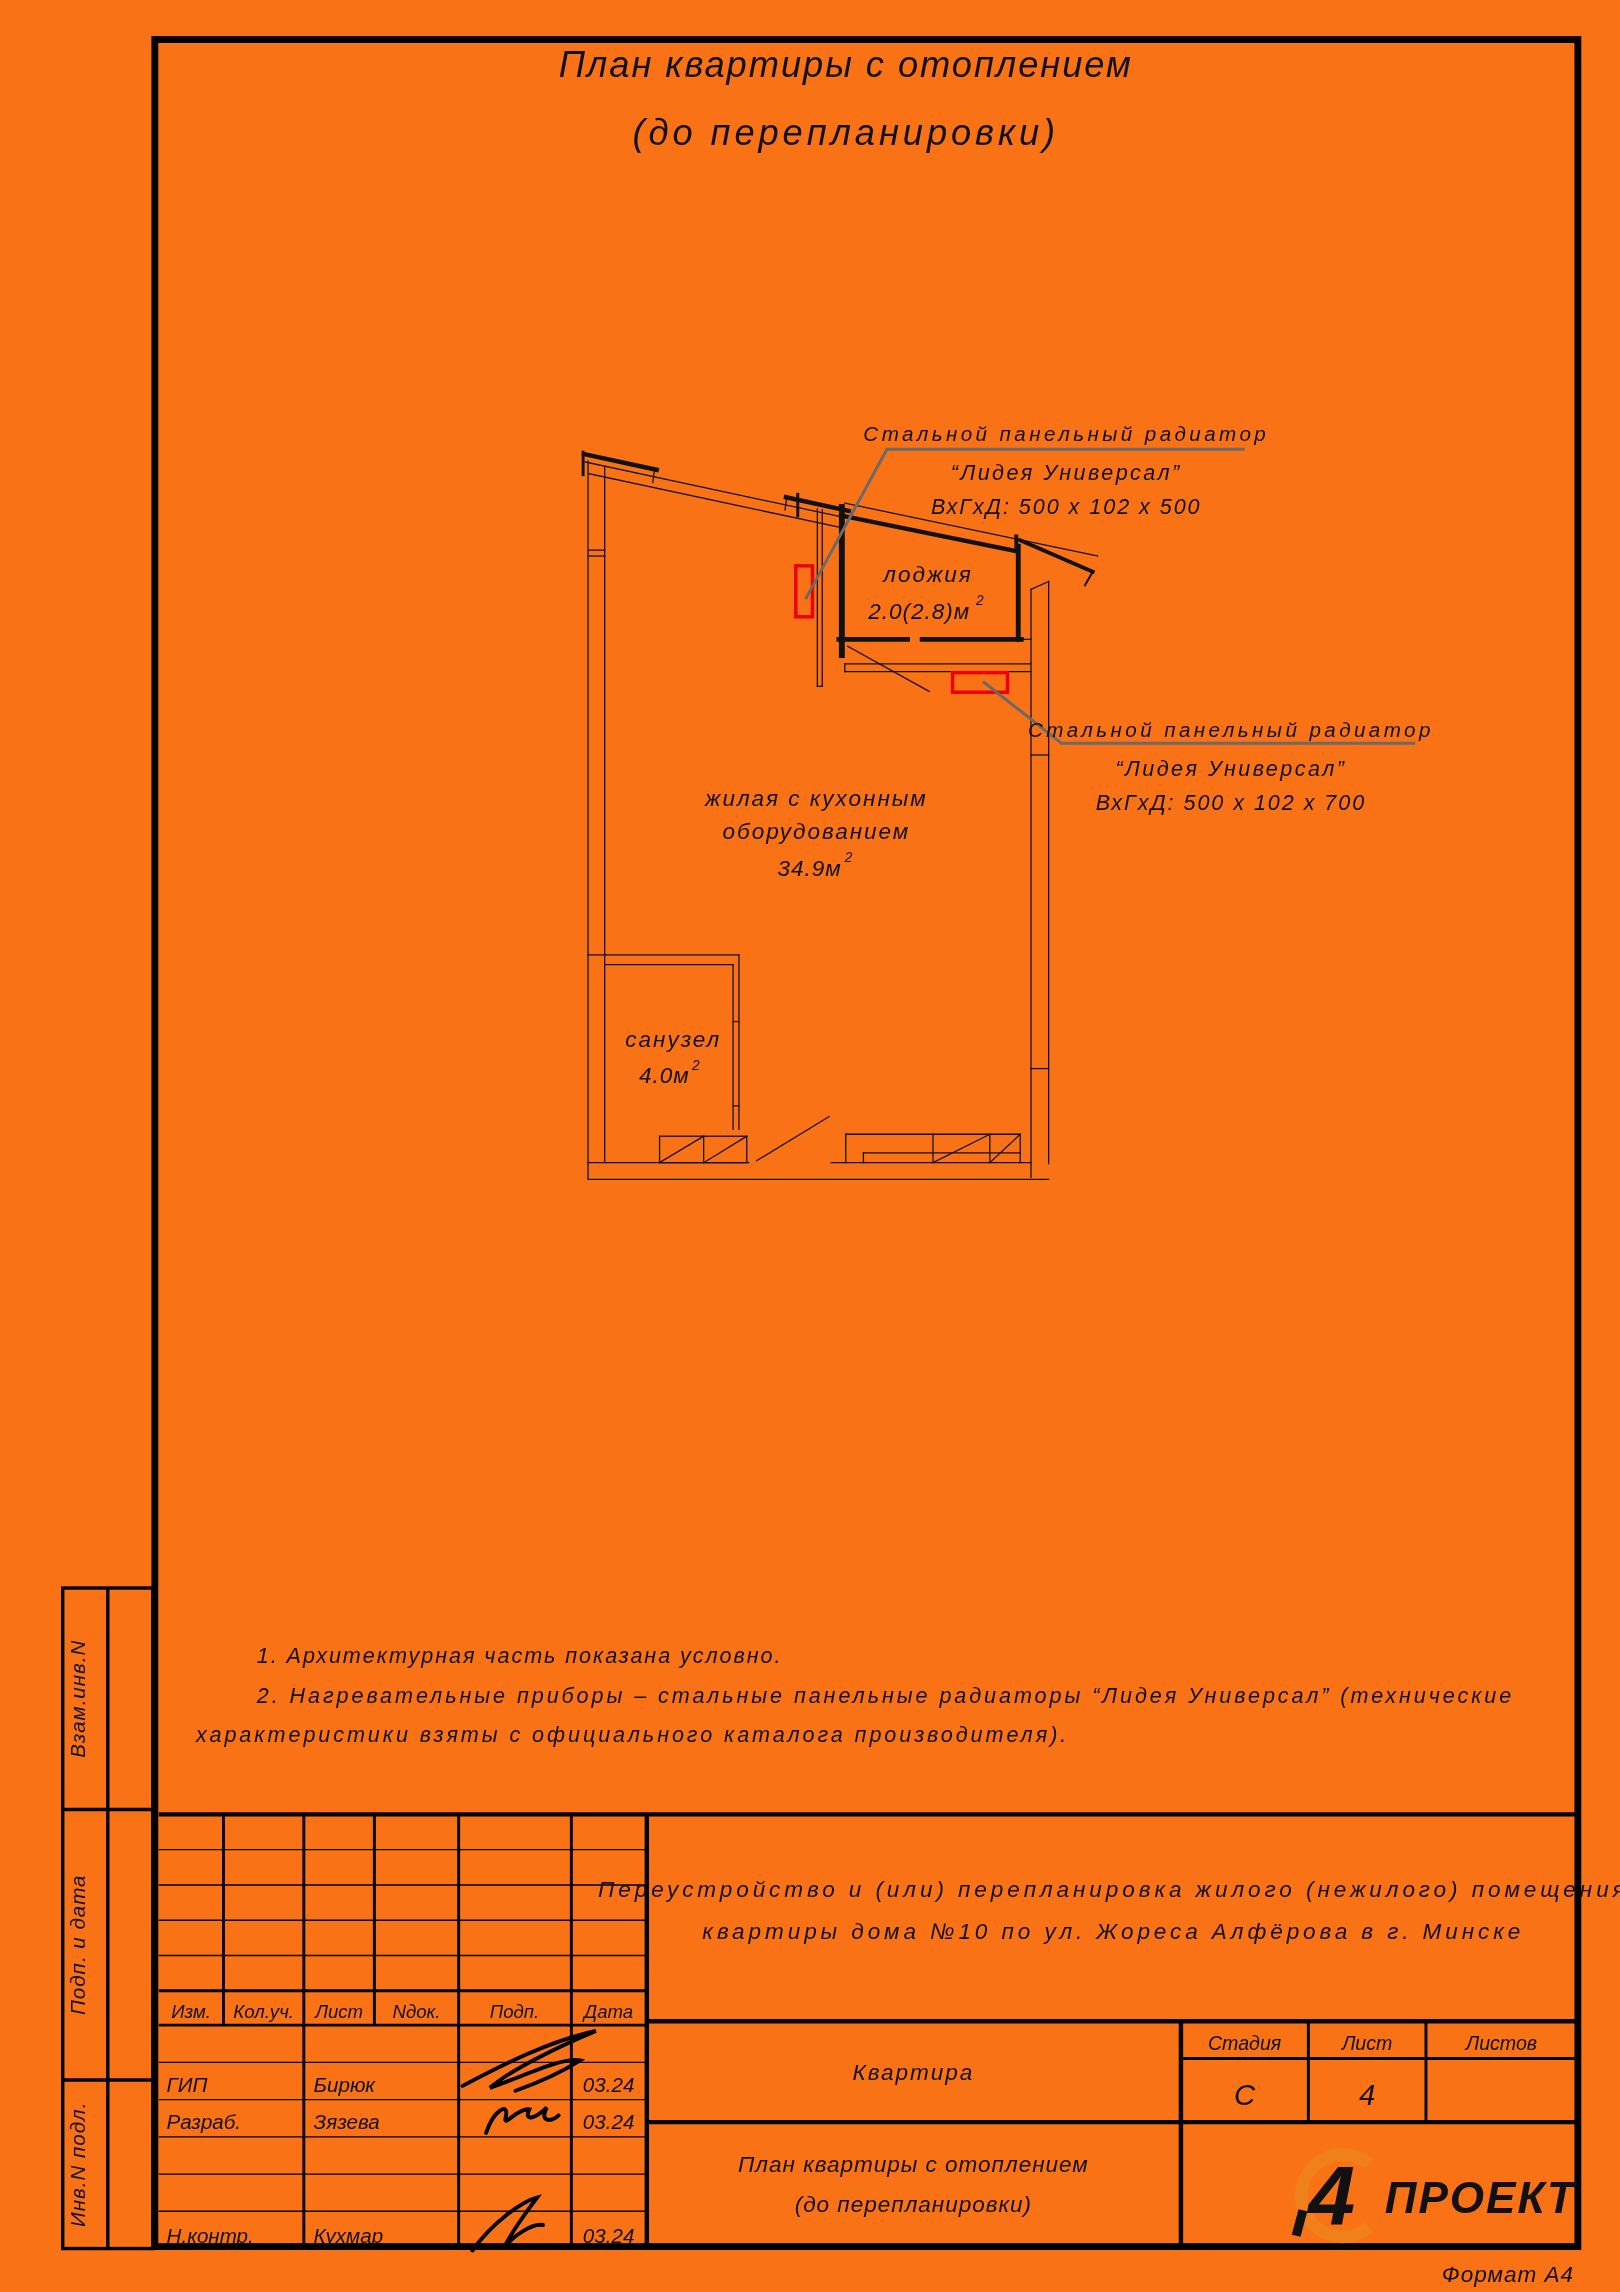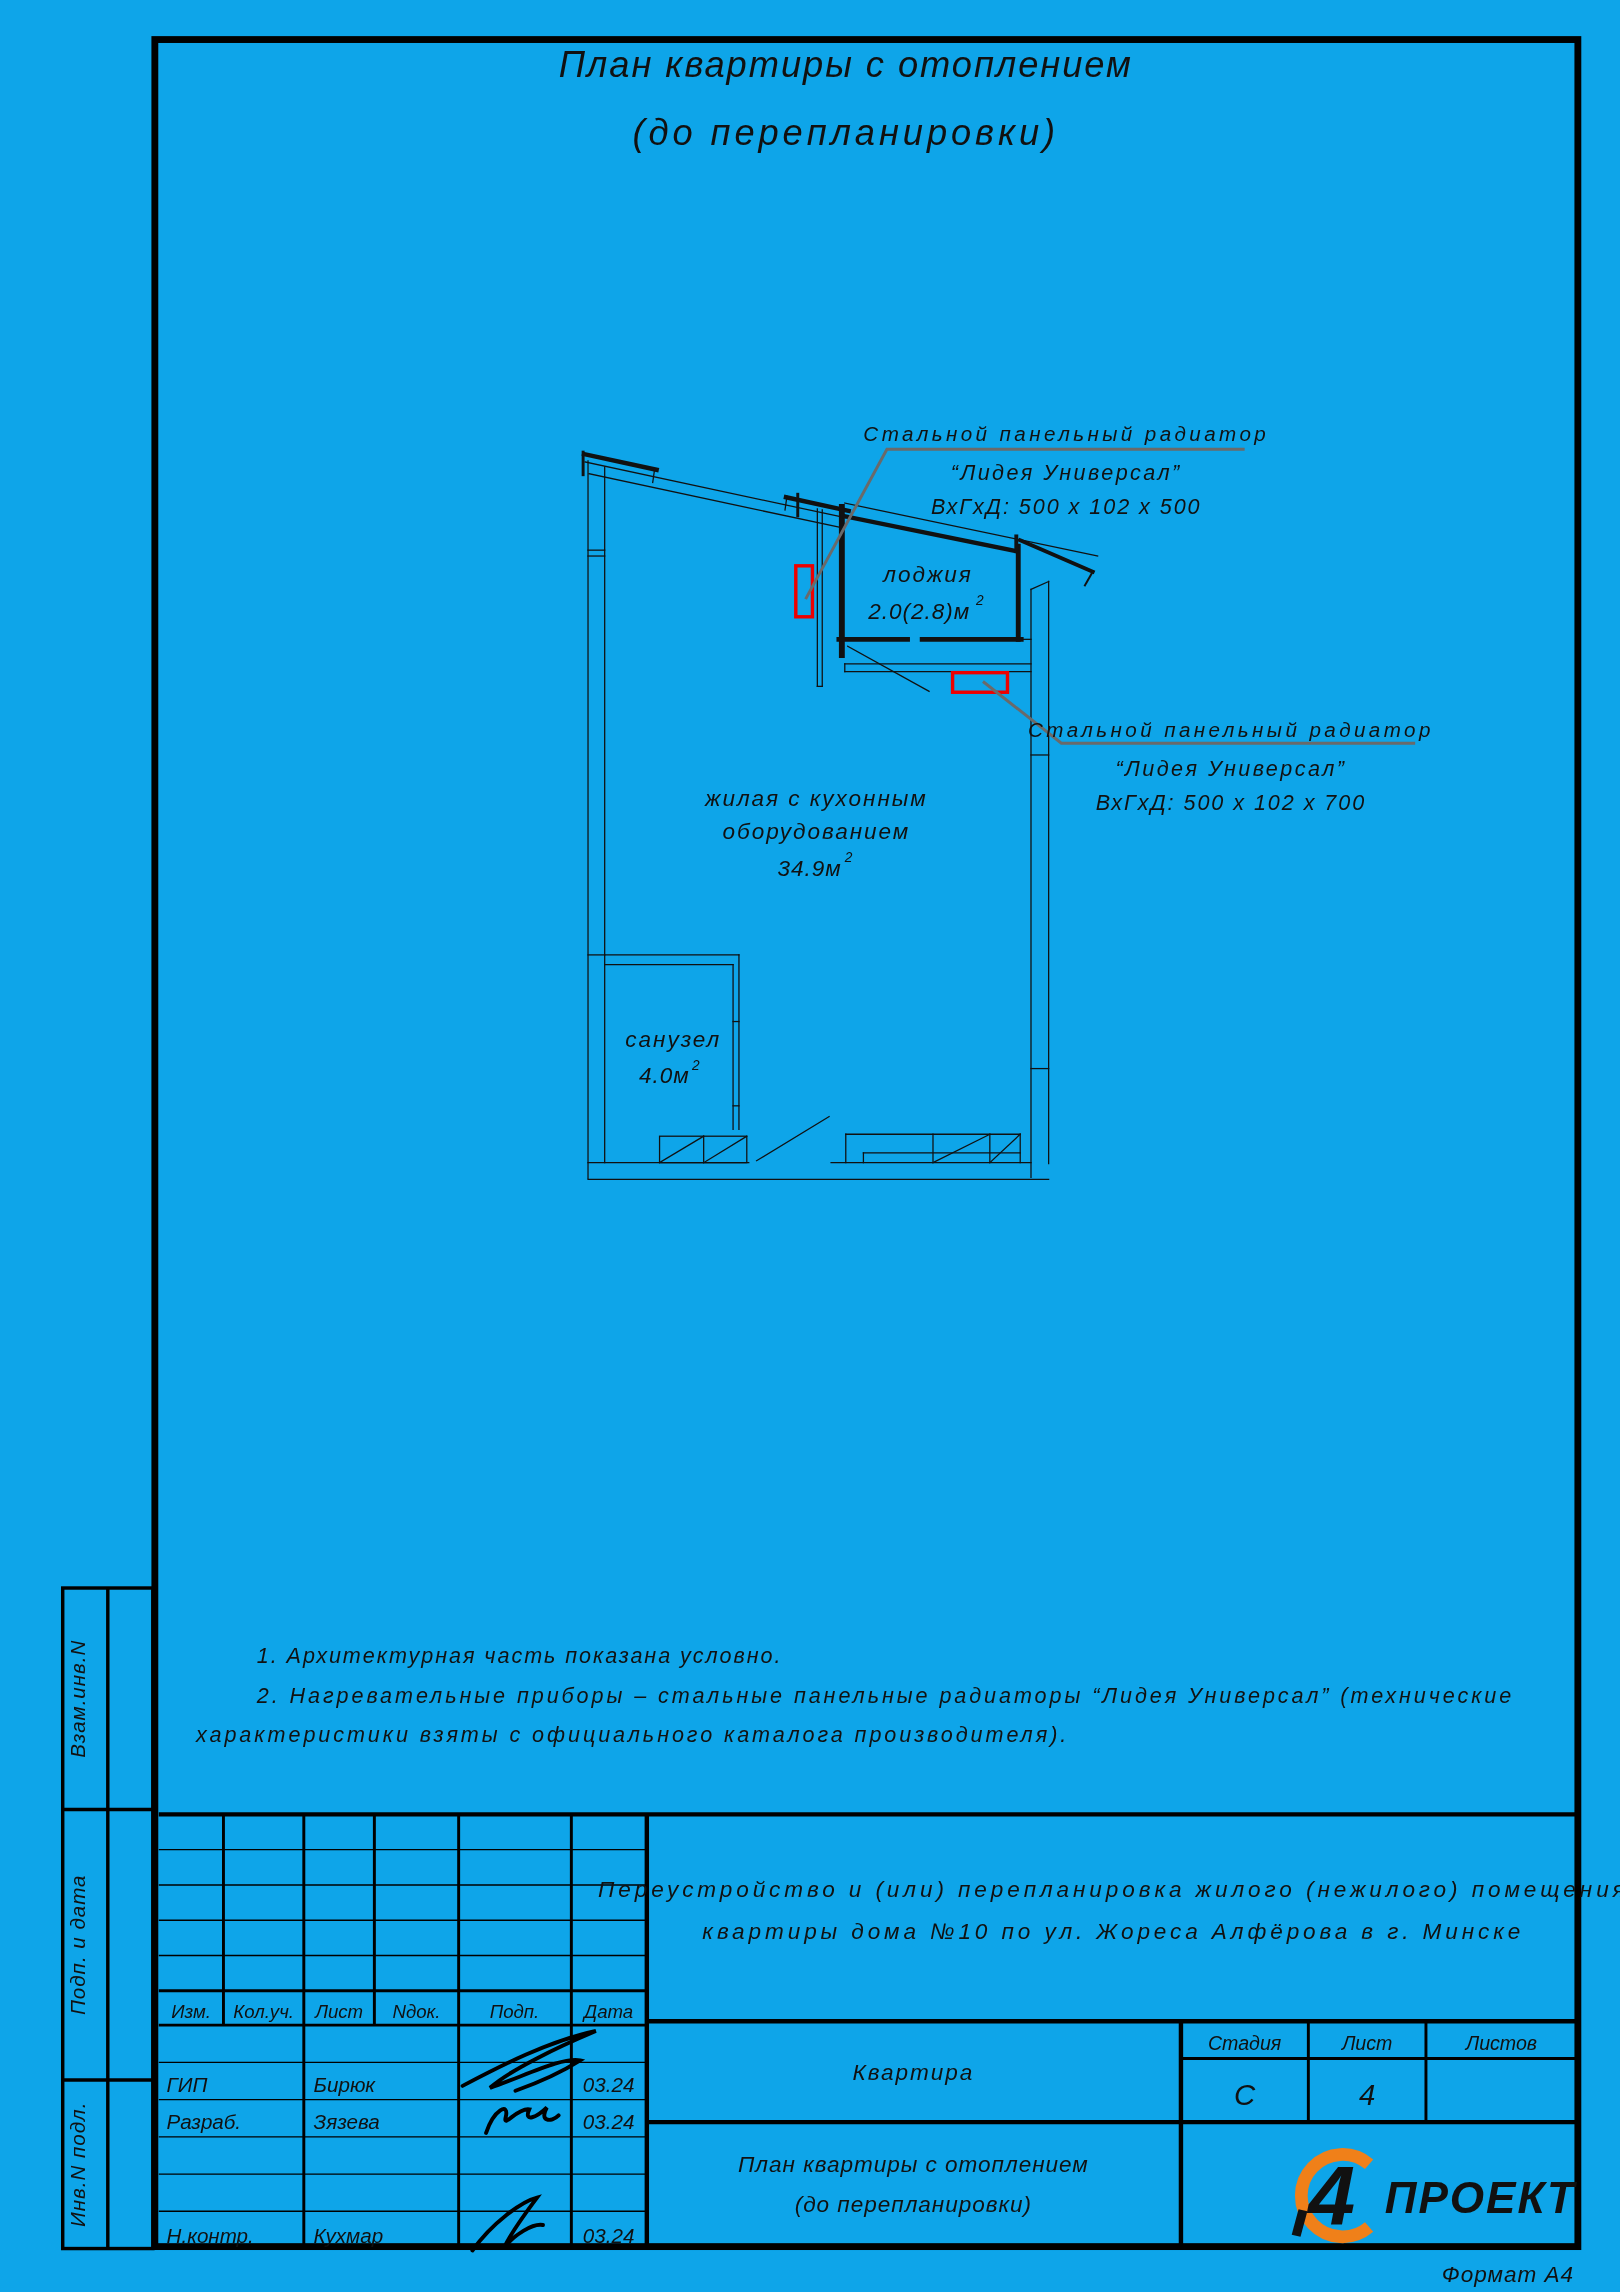--- a/index.html
+++ b/index.html
@@ -1,16 +1,16 @@
 <!DOCTYPE html>
 <html><head>
 <meta charset="utf-8">
 <style>
   html,body{margin:0;padding:0;background:#e8e8e8;}
-  .page{position:relative;width:1620px;height:2293px;background:#0ea5e9;overflow:hidden;}
+  .page{position:relative;width:1620px;height:2293px;background:#f97316;overflow:hidden;}
   svg{position:absolute;left:0;top:0;}
   svg text{font-family:"Liberation Sans",sans-serif;font-style:italic;fill:#111;}
 </style>
 </head>
 <body>
 
 <div class="page">
 <svg width="1620" height="2293" viewBox="0 0 1653 2339">
 
   <g stroke="#000" fill="none">

